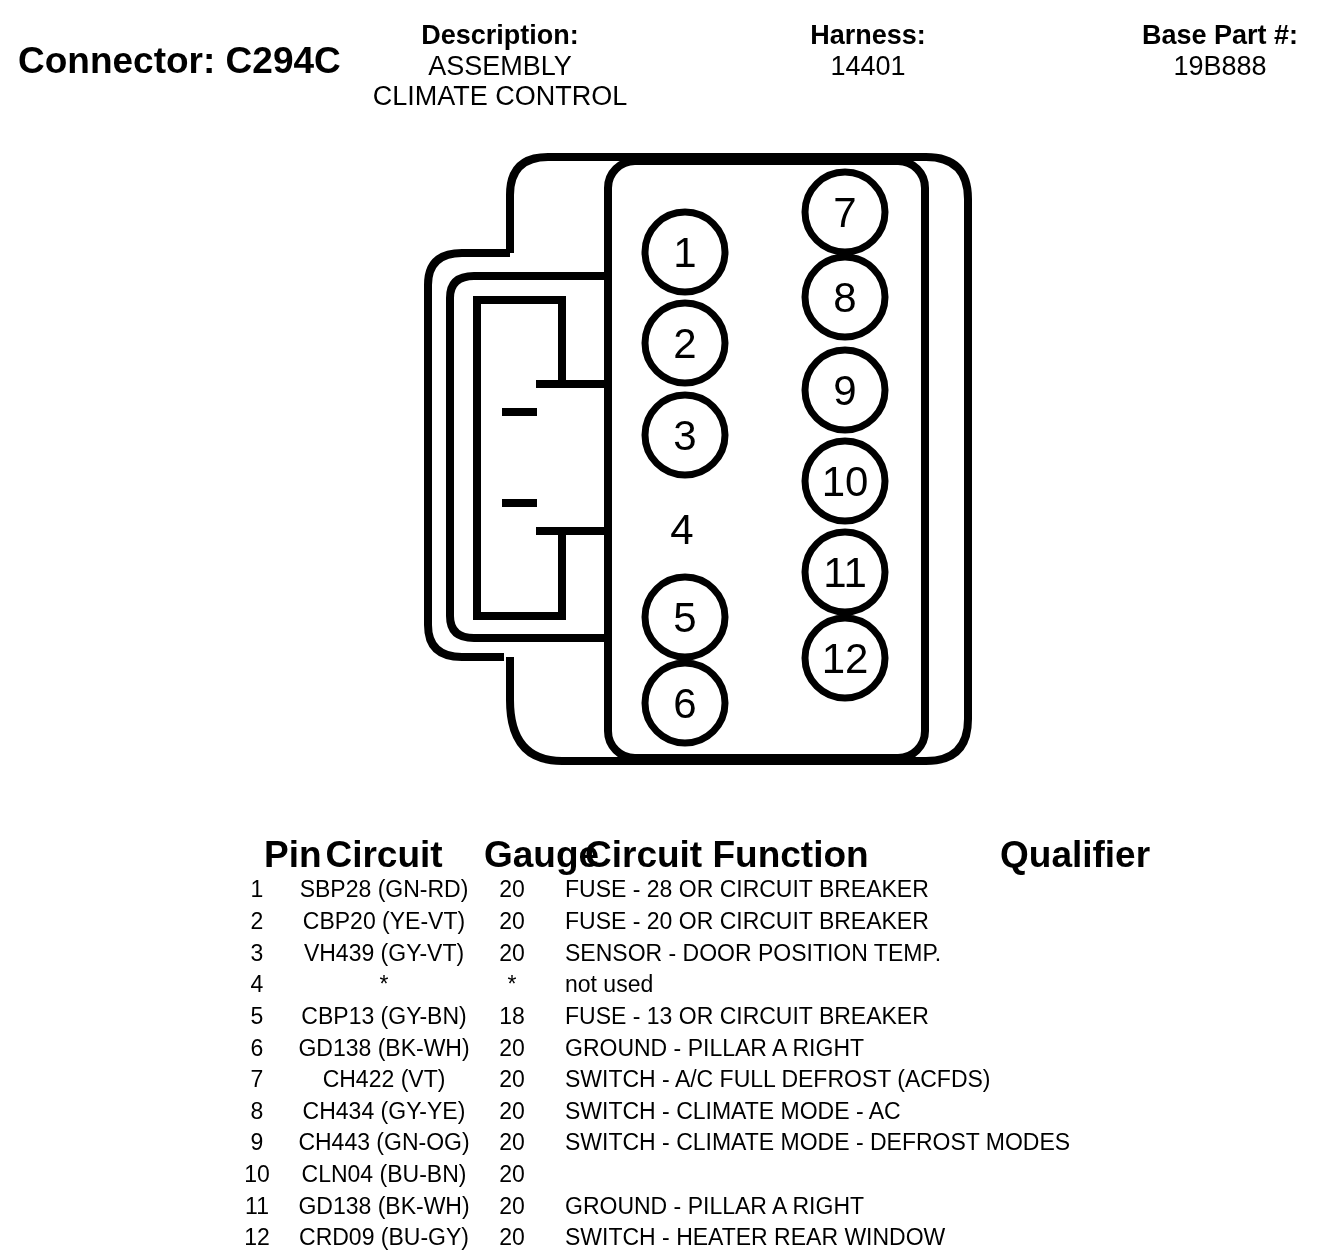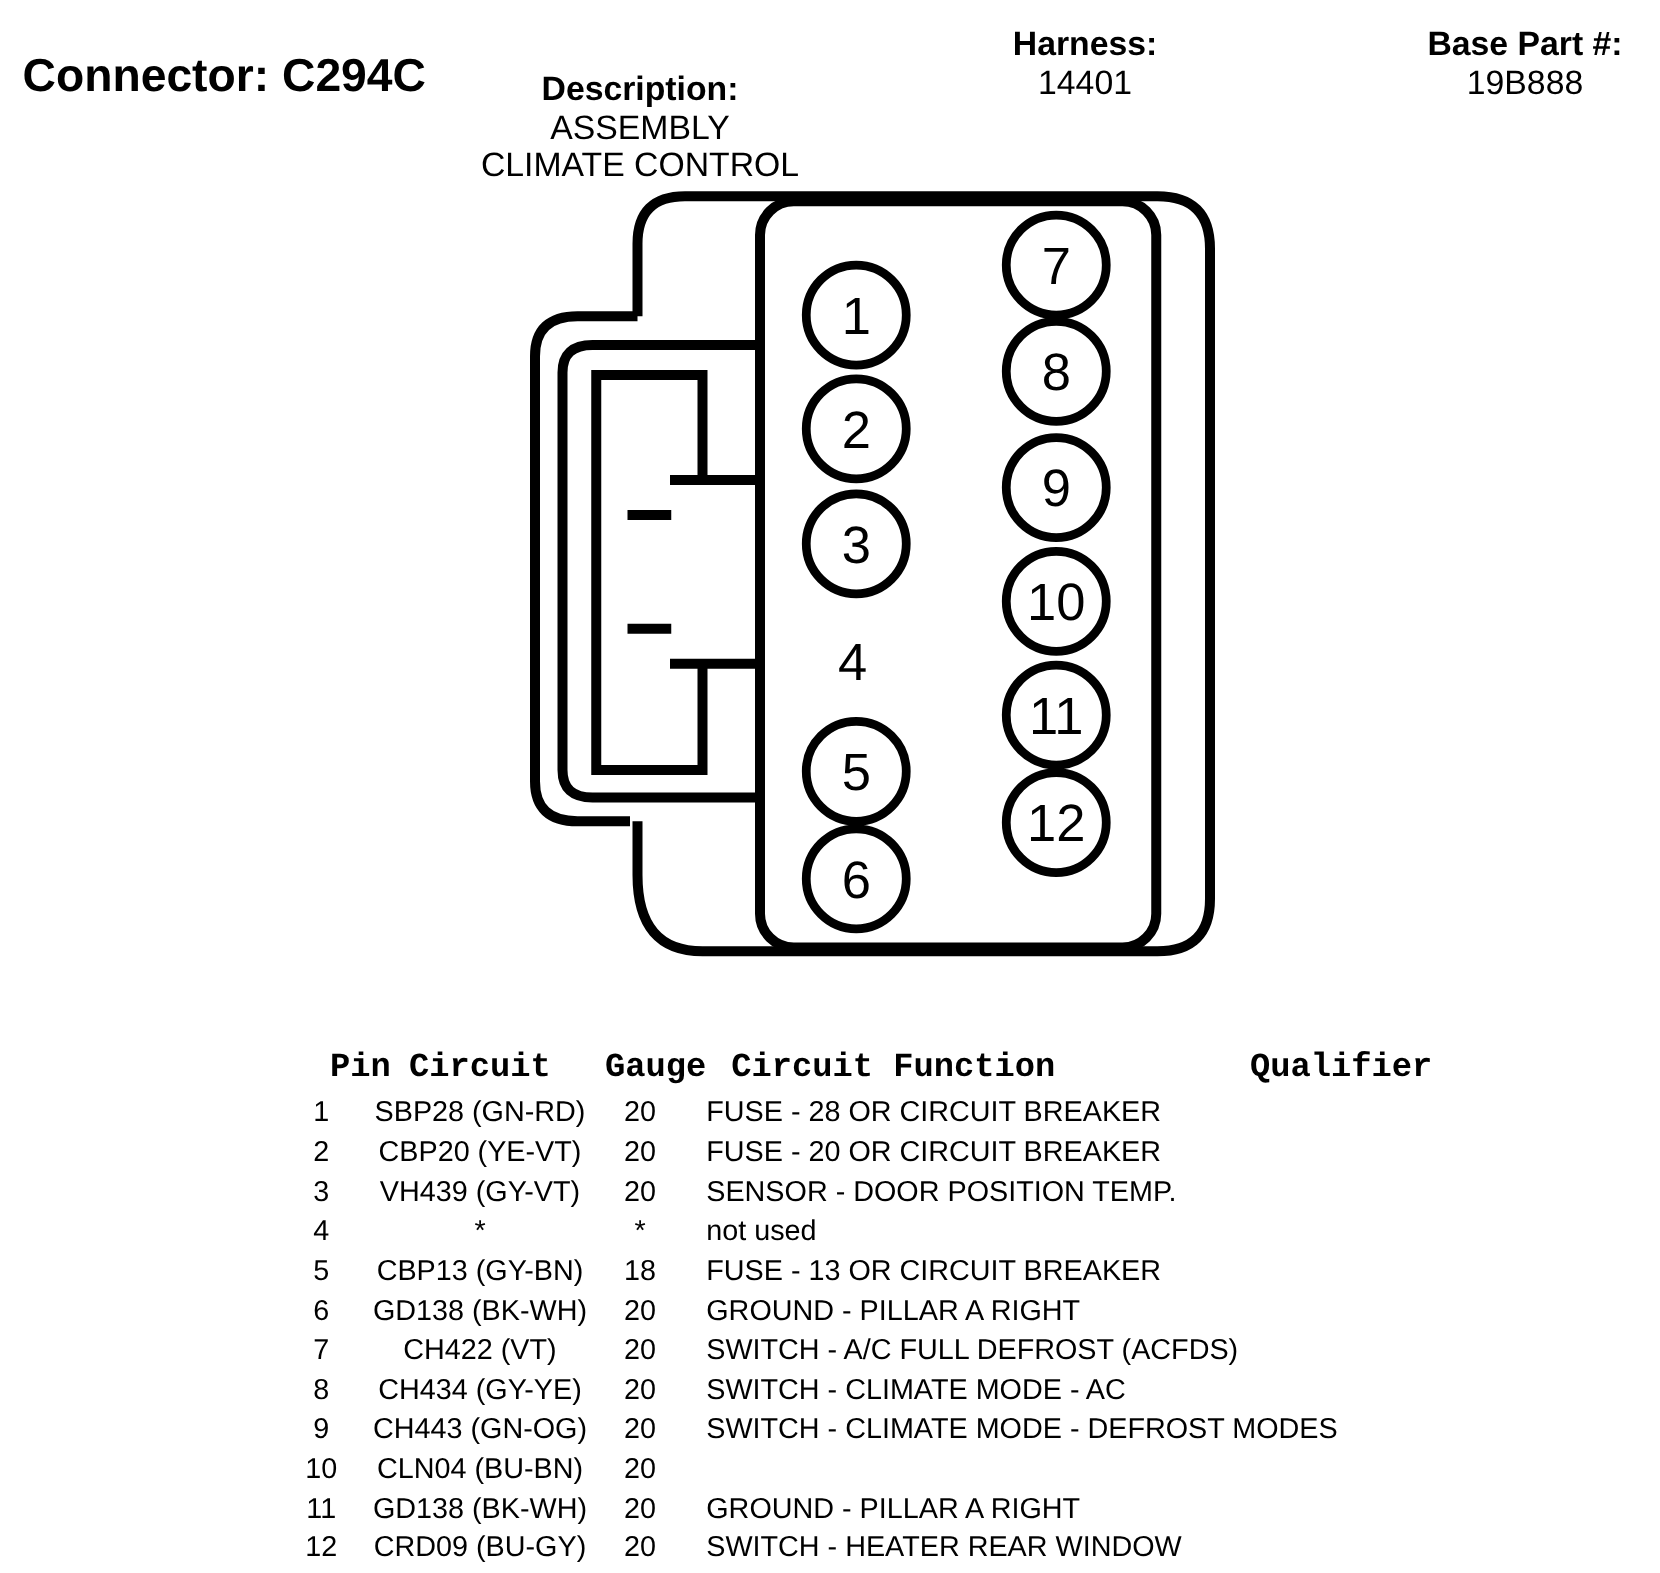--- a/index.html
+++ b/index.html
@@ -3,36 +3,36 @@
 <meta charset="utf-8">
 <style>
   html,body{margin:0;padding:0;background:#ffffff;}
   #page{position:relative;width:1328px;height:1258px;background:#ffffff;overflow:hidden;
         font-family:"Liberation Sans",sans-serif;color:#000;}
   .abs{position:absolute;}
 
   
   #connector-title{left:18px;top:40px;font-size:37px;font-weight:bold;white-space:nowrap;}
   .hdr-block{top:20px;text-align:center;line-height:30.5px;font-size:27px;}
-  #desc-block{left:342px;width:340px;margin-top:36px;}
+  #desc-block{left:330px;width:340px;}
   #harness-block{left:768px;width:200px;}
   #basepart-block{left:1100px;width:240px;}
   .hdr-label{font-weight:bold;}
 
   
   #diagram-svg{left:0;top:0;width:1328px;height:1258px;}
   .outline{fill:none;stroke:#000;stroke-width:8;}
   .filled{fill:#ffffff;stroke:#000;stroke-width:8;}
   .pin-circle{fill:#ffffff;stroke:#000;stroke-width:7;}
   .pin-num{font-family:"Liberation Sans",sans-serif;font-size:42px;fill:#000;text-anchor:middle;}
 
   
   #pin-table{left:230px;top:840px;width:950px;}
   .trow,#table-head{display:grid;grid-template-columns:54px 200px 56px 460px 180px;}
-  #table-head{font-size:27px;font-weight:bold;height:30px;line-height:30px;font-family:Liberation Mono, monospace;}
+  #table-head{font-size:37px;font-weight:bold;height:30px;line-height:30px;}
   #table-body{margin-top:4px;}
   .trow{height:31.65px;align-items:center;font-size:23px;}
   .cell,.hcell{white-space:nowrap;}
   .c-pin,.c-circuit,.c-gauge{text-align:center;}
   .c-func{text-align:left;padding-left:25px;}
   .c-qual{text-align:left;}
   #table-head .c-pin{padding-left:34px;}
   #table-head .c-func{padding-left:45px;}
 </style>
 </head>

